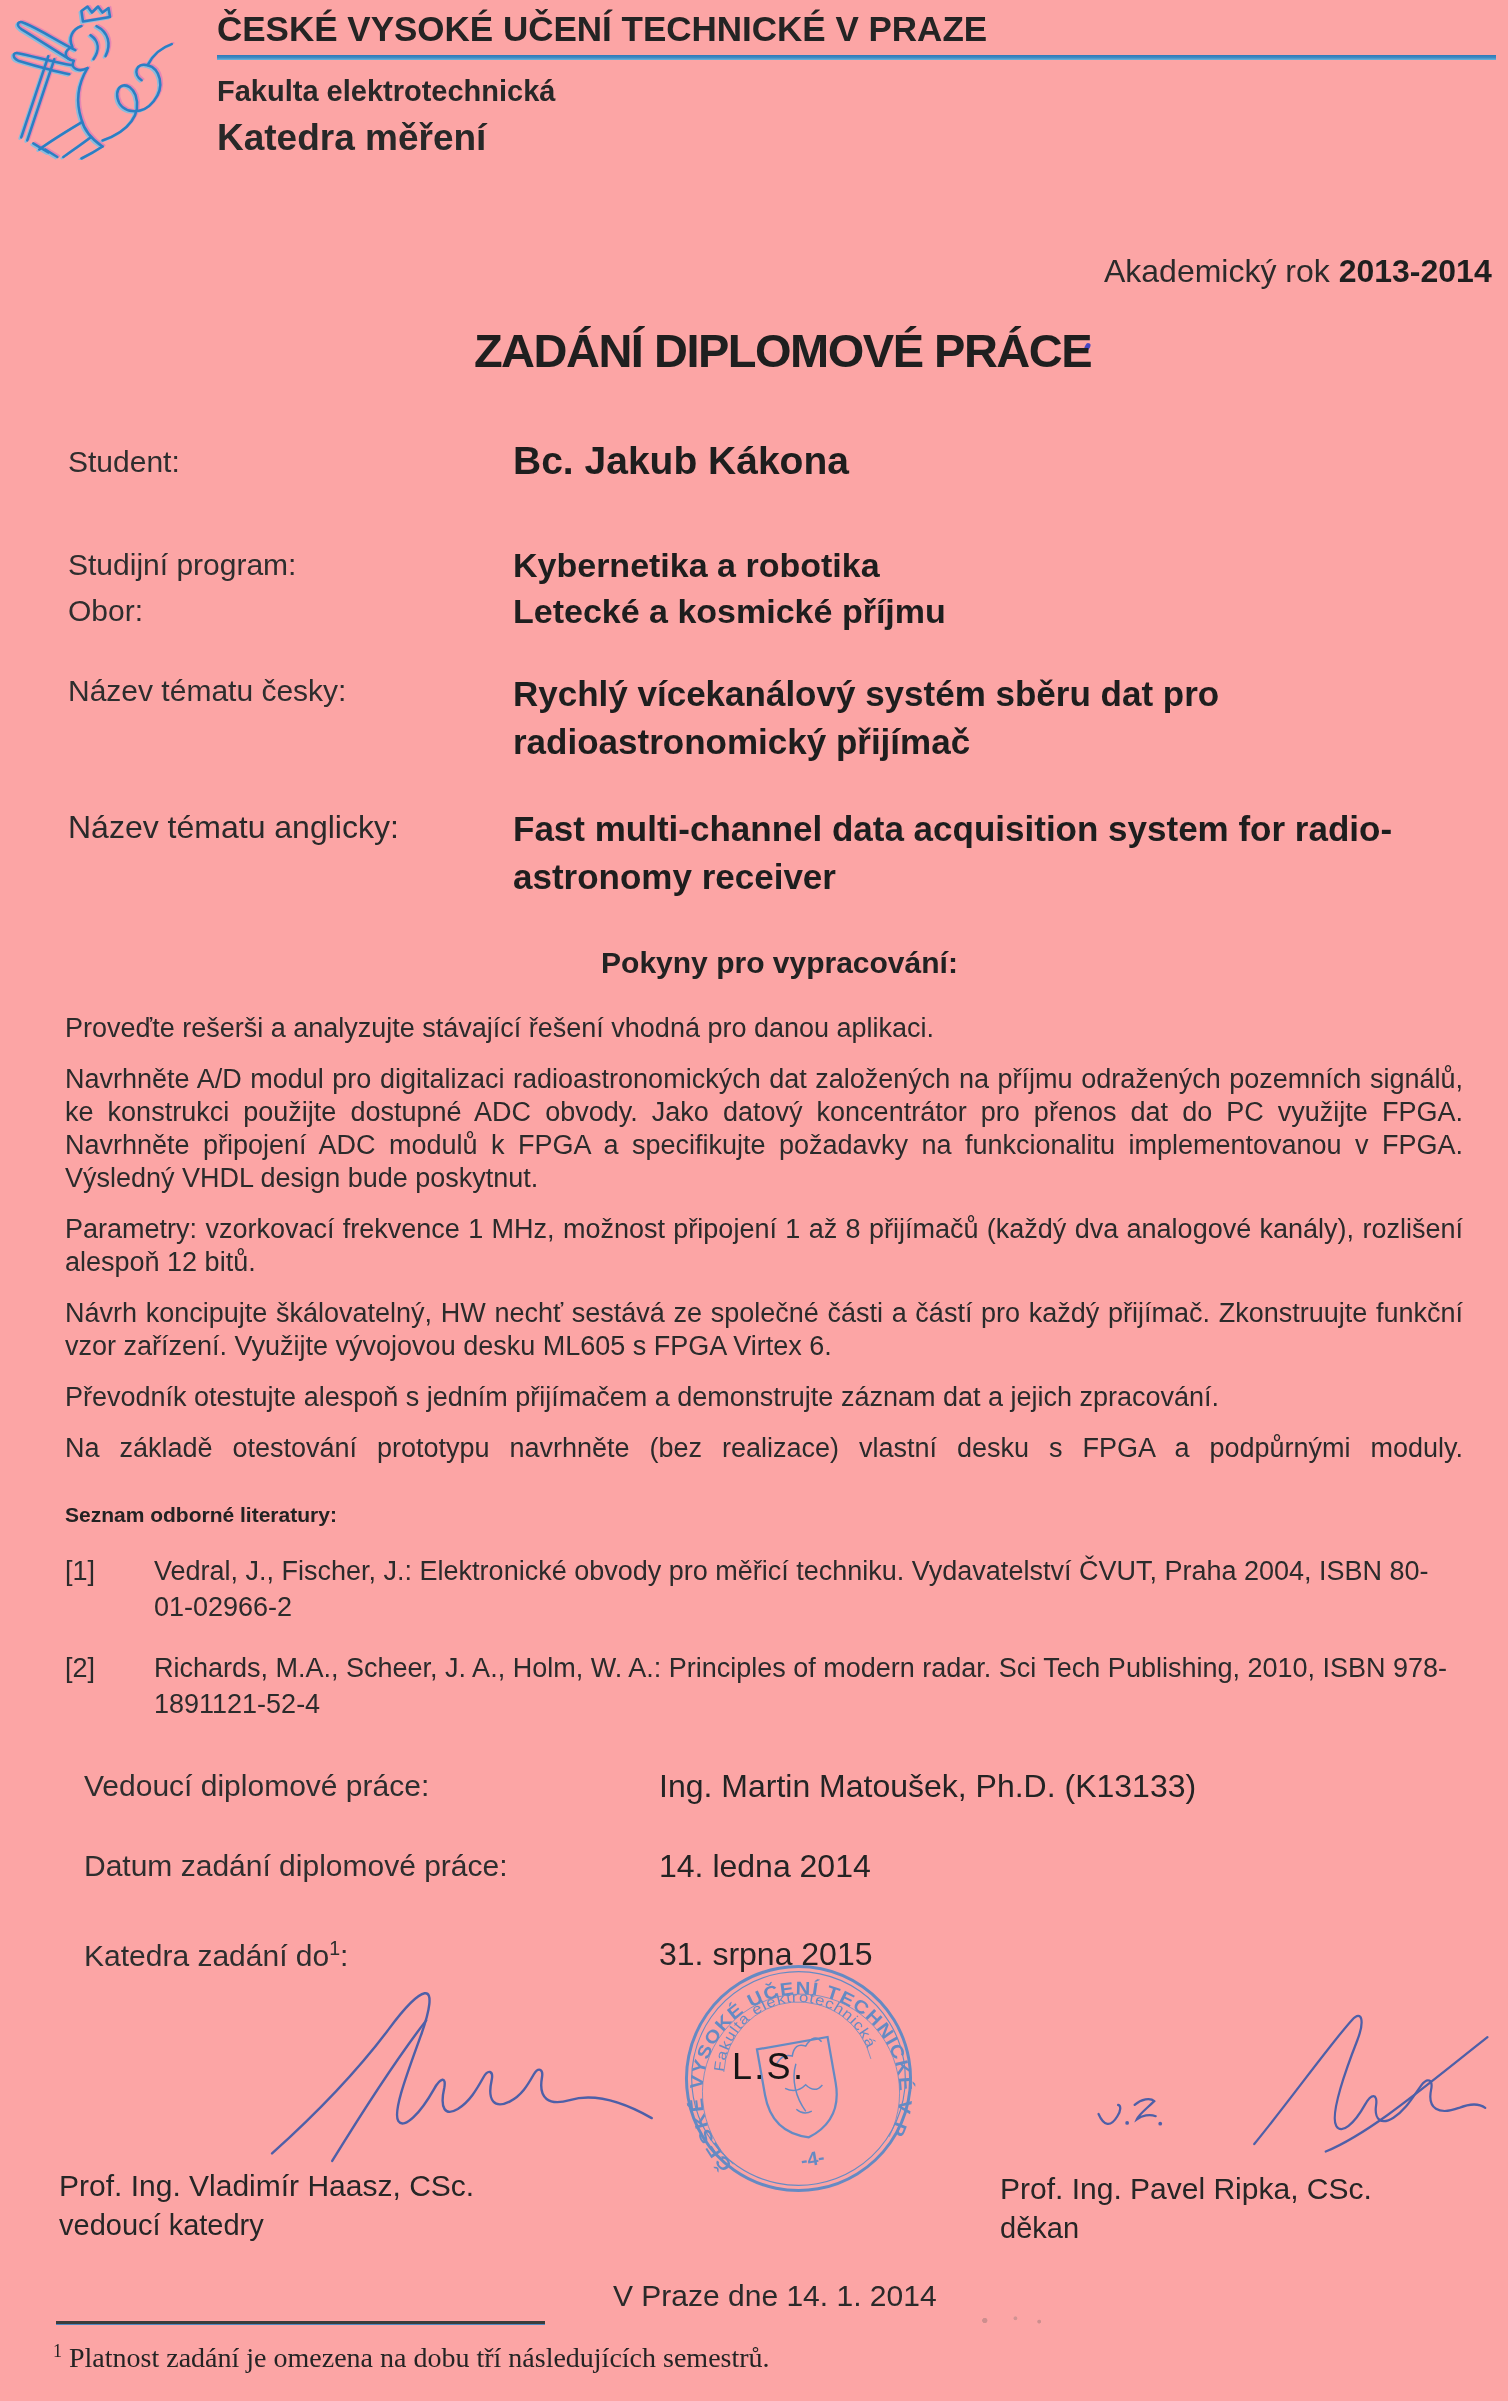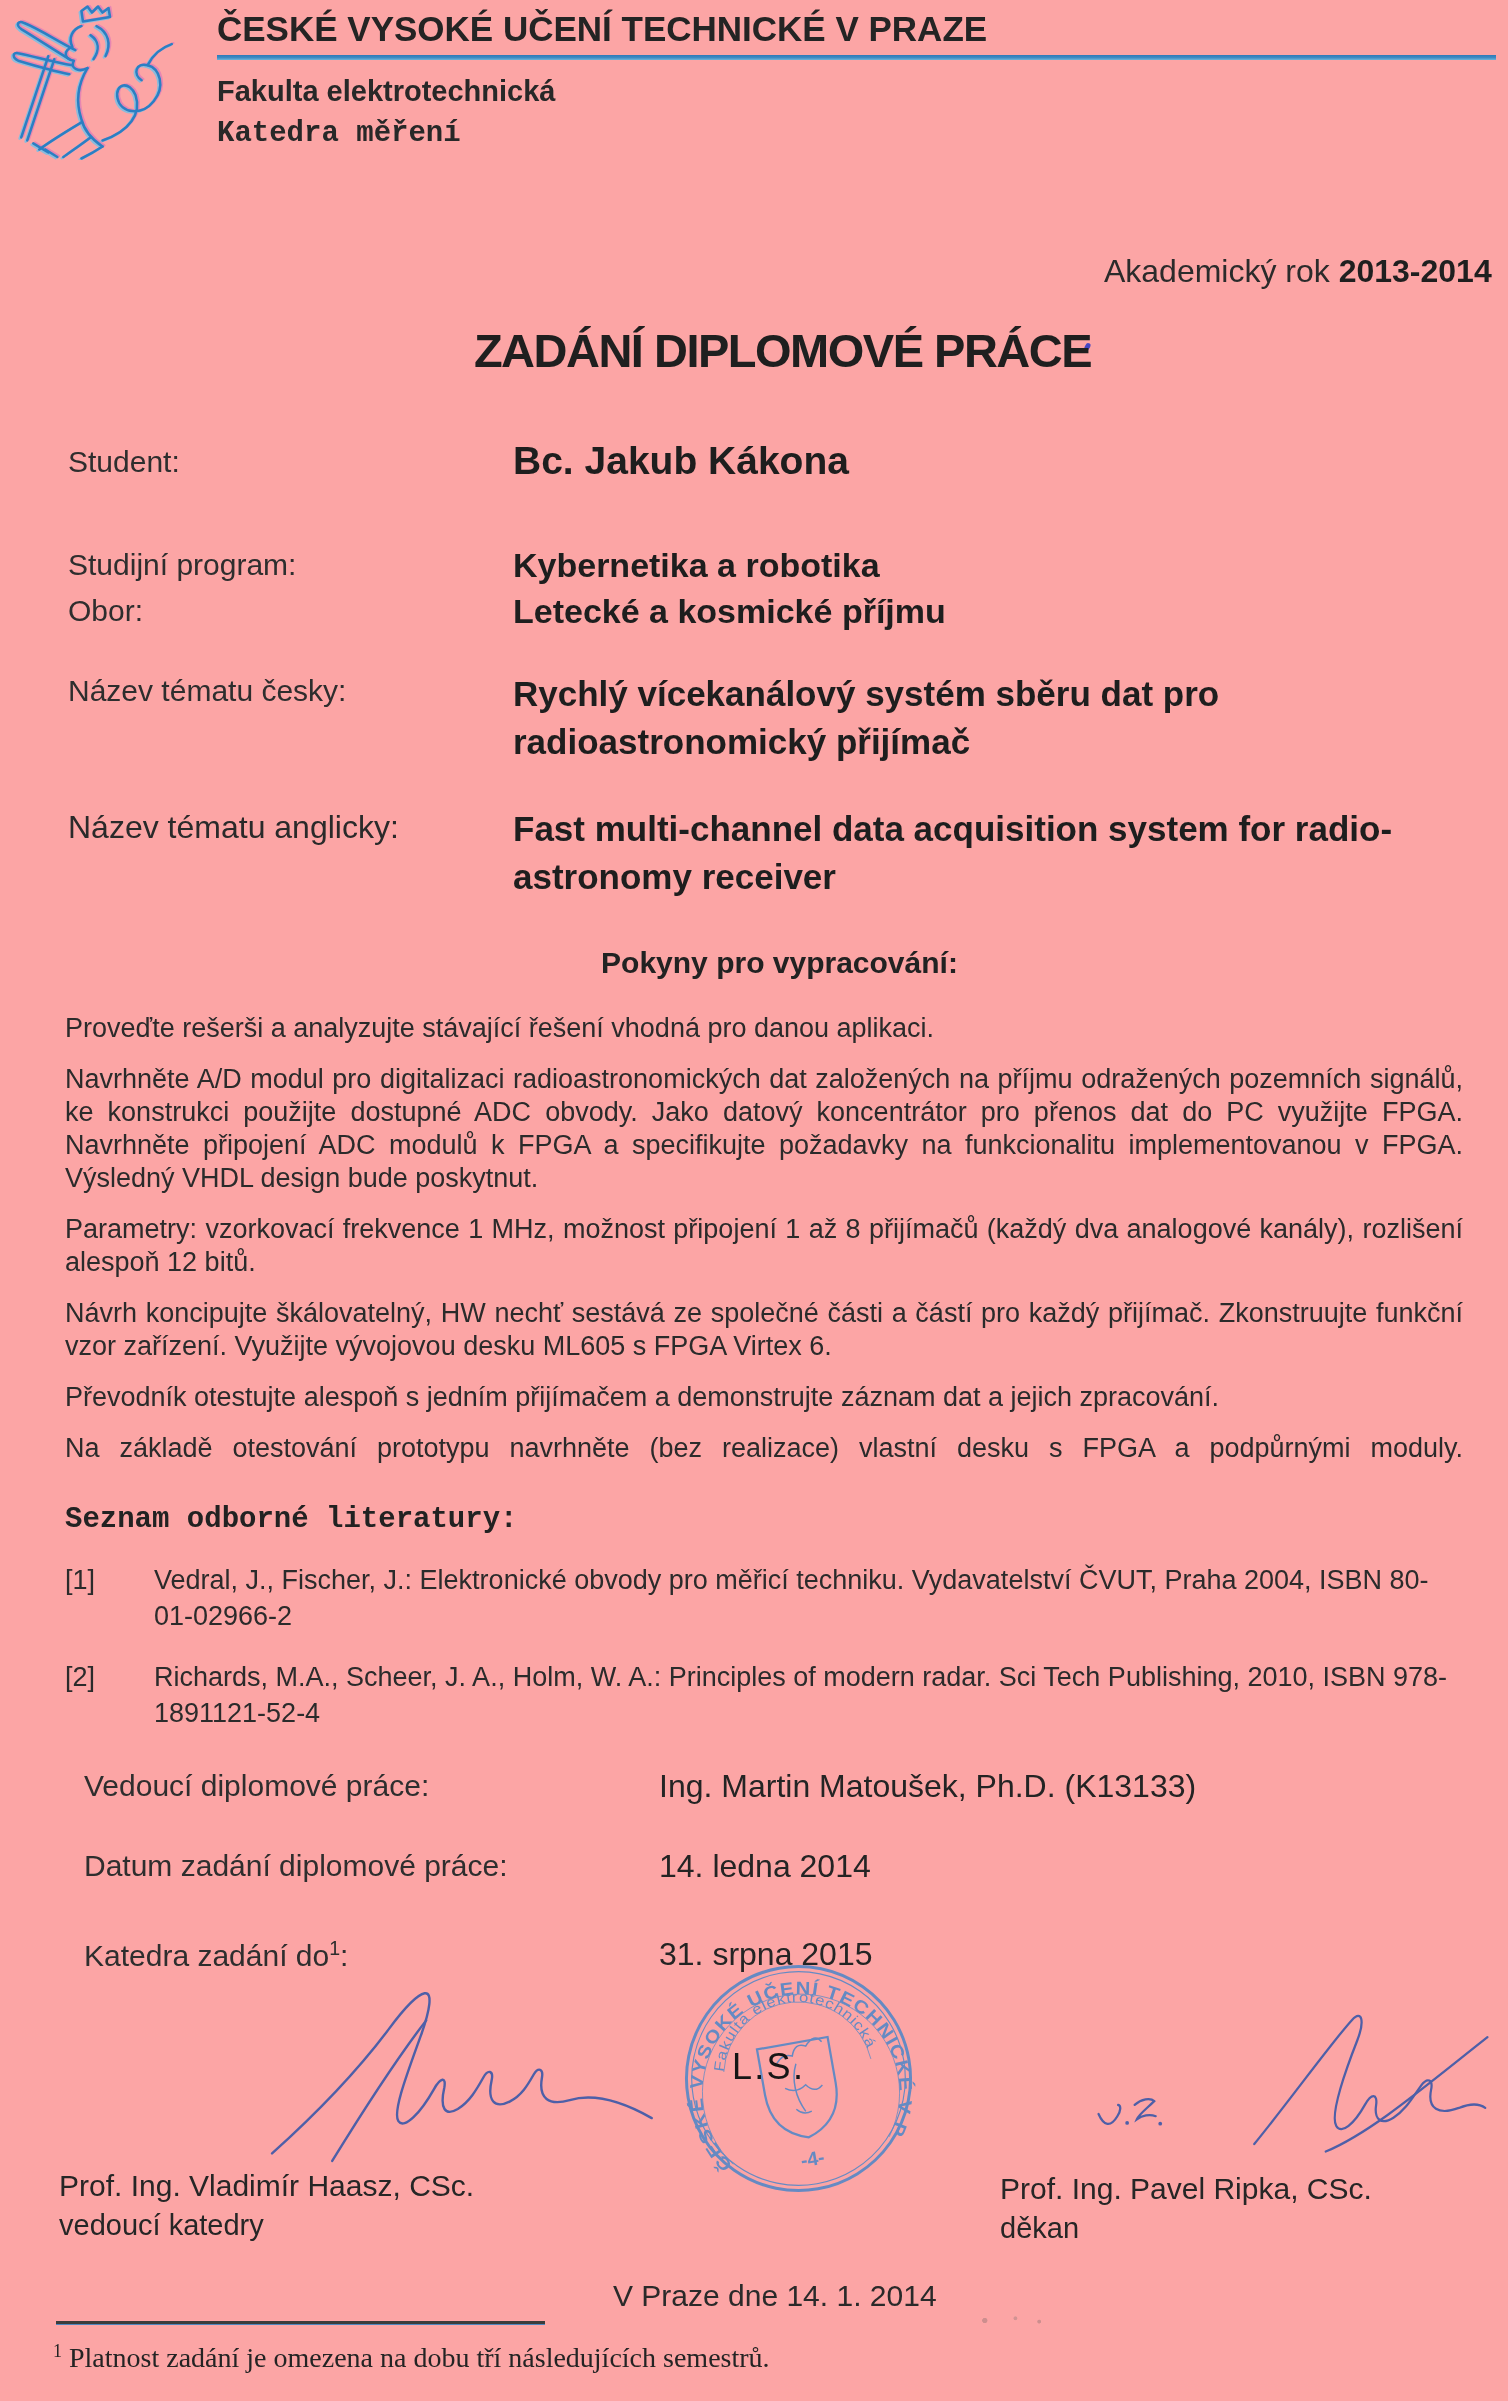--- a/index.html
+++ b/index.html
@@ -9,42 +9,42 @@
     background:#fca5a5; color:#222; overflow:hidden;
     font-family:"Liberation Sans", sans-serif;
   }
   
   .lion-logo { position:absolute; left:3px; top:4.5px; width:190px; height:155px; }
   .head-text { position:absolute; left:217px; top:9px; width:1279px; }
   .univ-name { font-size:35px; font-weight:700; color:#242424; letter-spacing:0; }
   .head-rule { margin-top:6px; height:5.3px; width:1279px;
     background:linear-gradient(180deg,#2e79b8 0%,#3f8cc4 55%,#6fb4d8 100%); }
   .fak-name { font-size:29px; font-weight:700; margin-top:15px; color:#282828; }
-  .kat-name { font-size:29px; font-weight:700; margin-top:9px; color:#282828;font-family:Liberation Mono, monospace; }
+  .kat-name { font-size:37px; font-weight:700; margin-top:9px; color:#282828; }
   
   .acad-line { position:absolute; top:253px; right:17.3px; font-size:32px; color:#2b2b2b; }
   .acad-line b { font-weight:700; color:#1f1f1f; }
   .doc-title { position:absolute; top:323px; left:28px; width:1509px; text-align:center;
     font-size:47px; font-weight:700; letter-spacing:-1.5px; color:#1f1f1f; }
   
   .inforow { position:absolute; left:68px; width:1395px; display:grid; grid-template-columns:445px 1fr; }
   .lbl { font-size:30px; color:#2e2e2e; }
   .lbl-serif { font-family:Liberation Sans, sans-serif; font-size:32px; color:#2a2a2a; }
   .val-student { font-size:39px; font-weight:700; color:#1e1e1e; margin-top:-6px; }
   .val-bold { font-size:34px; font-weight:700; color:#1e1e1e; margin-top:-2.3px; }
   .val-topic { font-size:35px; font-weight:700; color:#1e1e1e; white-space:pre-line; line-height:48px; margin-top:-4.5px; }
   
   .pokyny-head { position:absolute; top:946px; left:25px; width:1509px; text-align:center;
     font-size:30px; font-weight:700; color:#222; }
   .body-text { position:absolute; top:1012px; left:65px; width:1398px; }
   .body-text p { font-size:27px; line-height:33px; color:#2b2b2b; text-align:justify; margin-bottom:18px; }
   .body-text p.stretch { text-align-last:justify; }
   
   .lit { position:absolute; top:1503px; left:65px; width:1399px; }
-  .lit-head { font-size:29px; font-weight:700; color:#222;font-family:Liberation Mono, monospace; }
+  .lit-head { font-size:21px; font-weight:700; color:#222; }
   .lit-item { display:grid; grid-template-columns:89px 1fr; margin-top:25.6px;
     font-size:27px; line-height:36px; color:#2b2b2b; }
   
   .sigrow { position:absolute; left:84px; width:1397px; display:grid; grid-template-columns:575px 1fr; }
   .sig-val { font-size:32px; color:#242424; margin-top:-1.5px; }
   .lbl sup { font-size:19.6px; }
   
   .stamp-svg { position:absolute; left:679px; top:1959px; width:239px; height:239px; }
   .ls-mark { position:absolute; left:732px; top:2046px; font-size:36px; letter-spacing:2.3px; color:#161616; }
   .sig-left { position:absolute; left:242px; top:1984px; width:421px; height:181px; }

